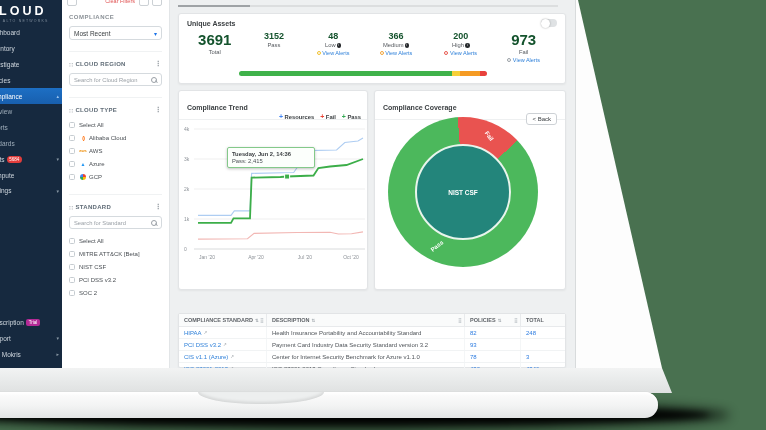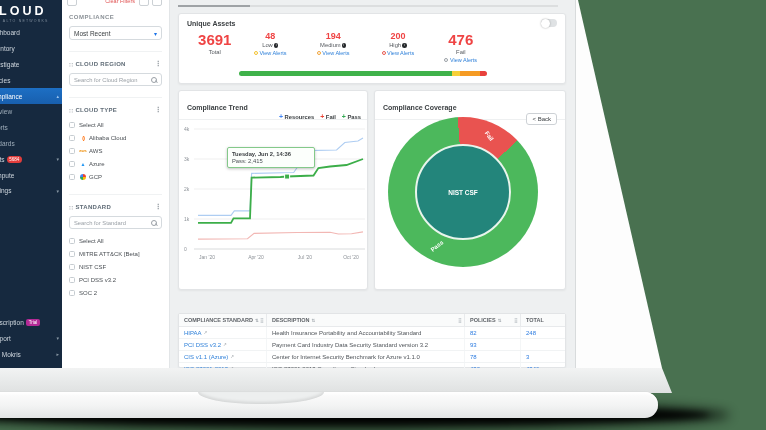--- a/index.html
+++ b/index.html
@@ -80,21 +80,21 @@
   .card-title { font-size:7px; font-weight:bold; color:#3c4043; }
 
   
   .assets { left:8px; top:13px; width:388px; height:71px; }
   .assets-head { display:flex; align-items:center; padding:5px 8px 0 8px; }
   .toggle-off { margin-left:auto; width:16px; height:8px; border-radius:5px; background:#dfe2e4; position:relative; cursor:pointer; }
   .toggle-off .knob { position:absolute; left:0; top:-0.5px; width:9px; height:9px; border-radius:50%; background:#fff;
                       box-shadow:0 0 2px rgba(0,0,0,.35); }
   .stats { display:flex; padding:4px 8px 0 8px; }
   .stat { text-align:center; }
-  .stat .val { color:#ef4444; font-size:9px; font-weight:bold; }
+  .stat .val { color:#14532d; font-size:9px; font-weight:bold; }
   .stat.big .val { font-size:15px; }
   .stat .lbl { color:#55595e; font-size:5.8px; margin-top:1px; }
   .info-dot { display:inline-block; width:4.5px; height:4.5px; background:#26292c; border-radius:50%;
               color:#fff; font-size:3.2px; line-height:4.5px; vertical-align:middle; margin-left:1px; }
   .alert-link { color:#2f80d9; font-size:5.5px; margin-top:2px; display:flex; align-items:center; justify-content:center; cursor:pointer; }
   .alert-ring { display:inline-block; width:4px; height:4px; border:1px solid #999; border-radius:50%; margin-right:1.5px; }
   .w-total{width:15%;} .w-pass{width:17%;} .w-low{width:15%;} .w-med{width:19%;} .w-high{width:16%;} .w-fail{width:18%;}
   #assets-bar { position:absolute; left:60px; bottom:7px; width:248px; height:5px; border-radius:3px;
                 overflow:hidden; display:flex; }
   #assets-bar div { height:100%; }
@@ -315,46 +315,50 @@
           <span class="card-title">Unique Assets</span>
           <span class="toggle-off">
               <span class="knob"></span>
             </span>
         </div>
         <div class="stats">
           <div class="stat big w-total">
             <div class="val">3691</div>
             <div class="lbl">Total</div>
           </div>
+          <div class="stat w-pass">
+            <div class="val">3152</div>
+            <div class="lbl">Pass</div>
+          </div>
           <div class="stat w-low">
             <div class="val">48</div>
             <div class="lbl"><span>Low</span><span class="info-dot">i</span></div>
             <div class="alert-link">
                 <span class="alert-ring" style="border-color: rgb(242, 194, 48);"></span>
                 <span>View Alerts</span>
               </div>
           </div>
           <div class="stat w-med">
-            <div class="val">194</div>
+            <div class="val">366</div>
             <div class="lbl"><span>Medium</span><span class="info-dot">i</span></div>
             <div class="alert-link">
                 <span class="alert-ring" style="border-color: rgb(242, 165, 58);"></span>
                 <span>View Alerts</span>
               </div>
           </div>
           <div class="stat w-high">
             <div class="val">200</div>
             <div class="lbl"><span>High</span><span class="info-dot">i</span></div>
             <div class="alert-link">
                 <span class="alert-ring" style="border-color: rgb(232, 89, 80);"></span>
                 <span>View Alerts</span>
               </div>
           </div>
           <div class="stat big w-fail">
-            <div class="val">476</div>
+            <div class="val">973</div>
             <div class="lbl">Fail</div>
             <div class="alert-link">
                 <span class="alert-ring" style="border-color: rgb(154, 160, 166);"></span>
                 <span>View Alerts</span>
               </div>
           </div>
         </div>
         <div id="assets-bar">
             <div style="width: 86%; background: rgb(63, 178, 74);"></div>
             <div style="width: 3%; background: rgb(247, 208, 56);"></div>

